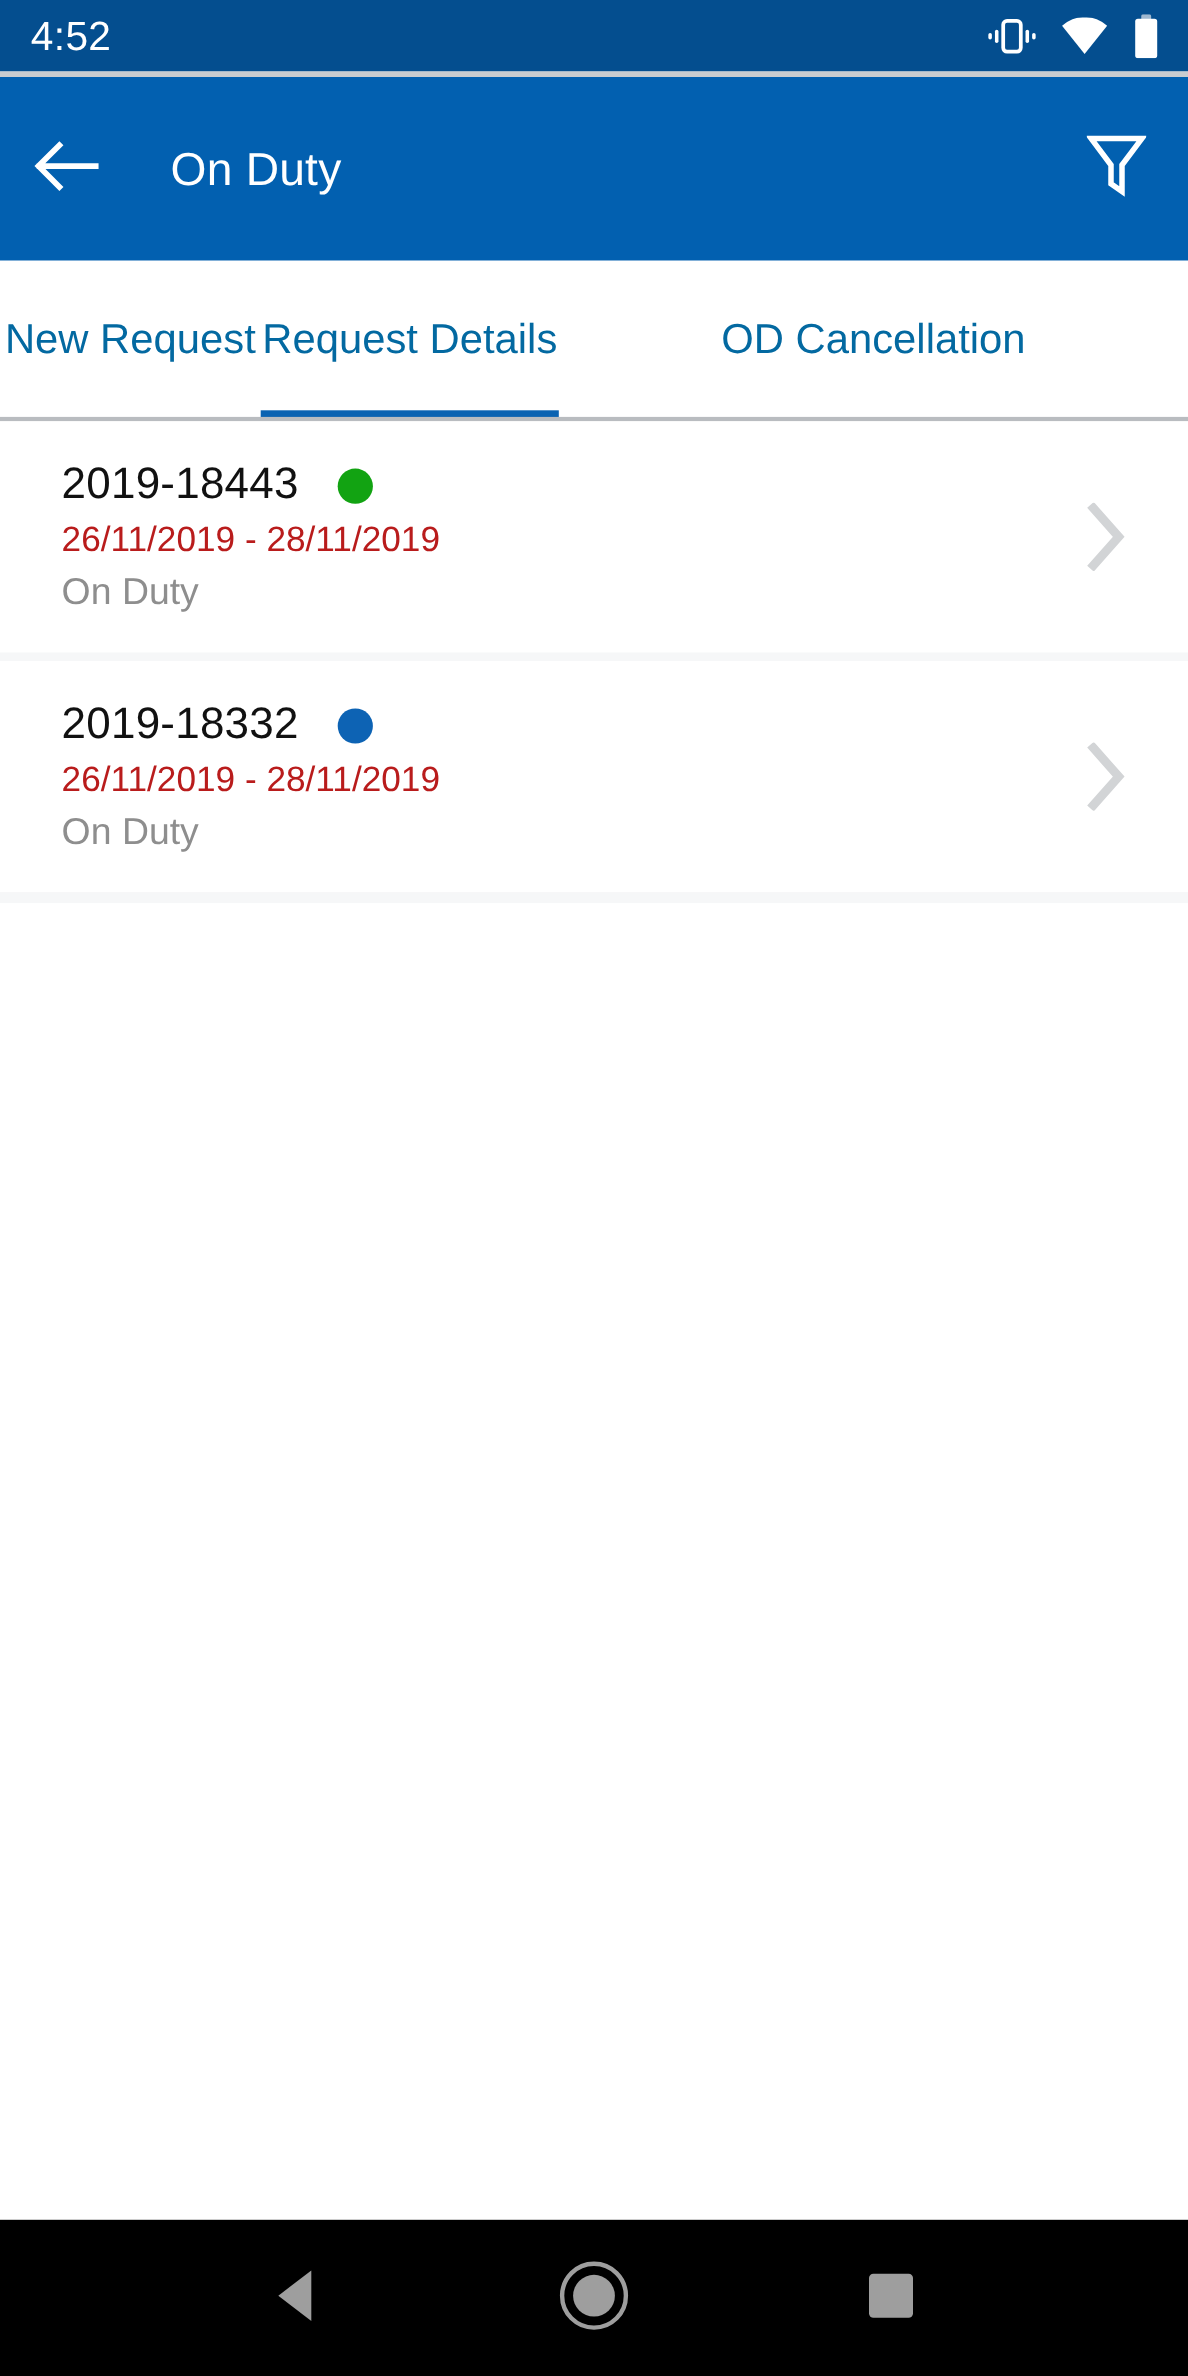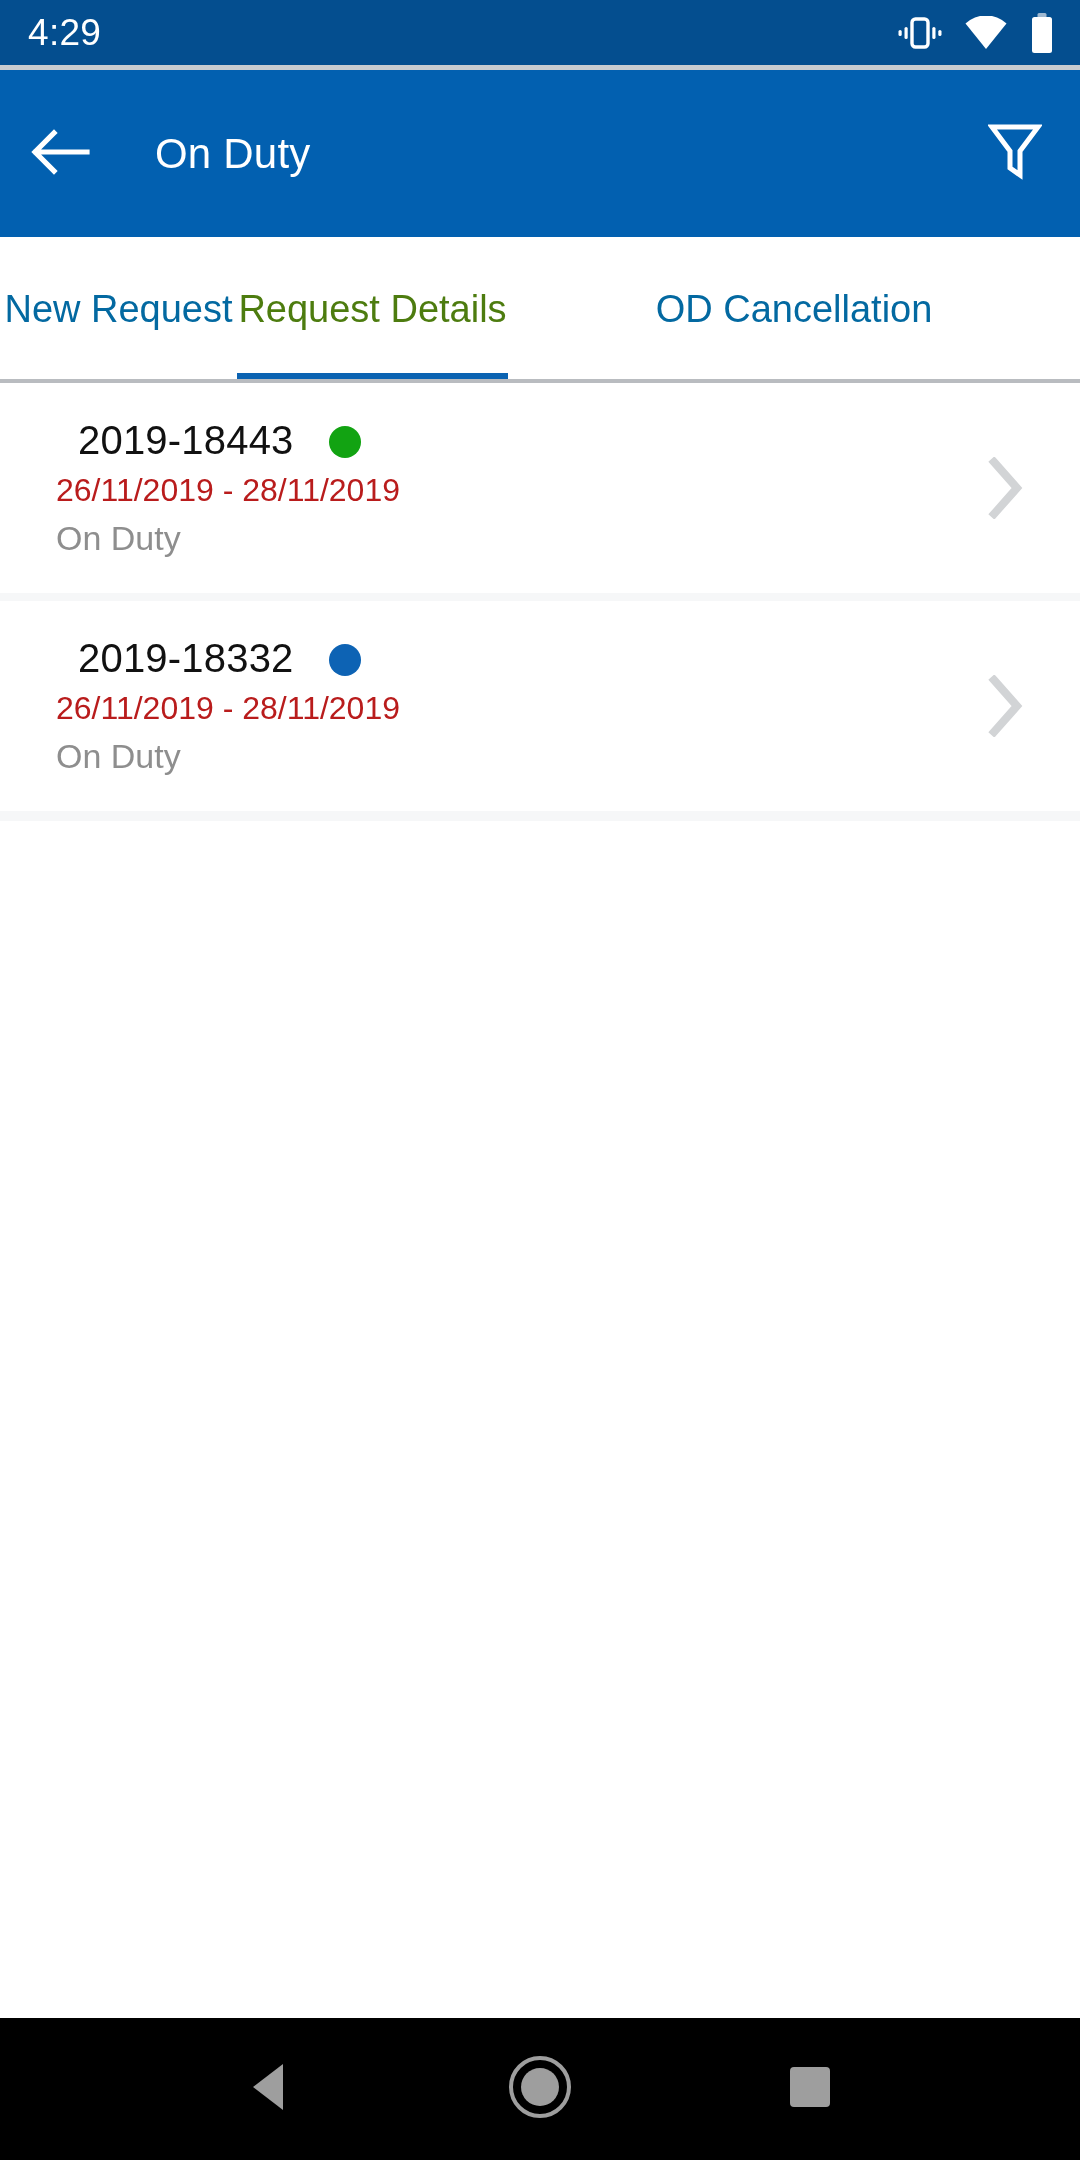--- a/index.html
+++ b/index.html
@@ -56,41 +56,41 @@
     background:#ffffff;
     display:flex; align-items:flex-start;
   }
   .tab {
     height:144px; position:relative;
     display:flex; align-items:center; justify-content:center;
     font-size:38px; color:#0369a1; white-space:nowrap;
     padding:0 28px;
   }
   .tab.t0 { width:237px; }
-  .tab.t1 { width:271px; color:#4d7c0f; }
+  .tab.t1 { width:271px; color:#0369a1; }
   .tab.t2 { width:572px;text-align:center; }
   .tab-indicator {
     position:absolute; left:0; bottom:0; width:100%; height:8px;
     background:#0B63B2;
   }
   .tabbar-divider {
     position:absolute; top:379px; left:0; width:1080px; height:4px;
     background:#b9bcc0;
   }
 
   
   .list { position:absolute; top:383px; left:0; width:1080px; }
   .row {
     position:relative; width:1080px; height:210px;
     background:#ffffff;
     display:flex; align-items:center;
     padding:0 56px;
   }
   .row-body { flex:1 1 auto; }
-  .row-line1 { display:flex; align-items:center;margin-left:22px; }
+  .row-line1 { display:flex; align-items:center; }
   .row-id {
     font-size:40px; color:#111111; line-height:1.05; letter-spacing:0.2px;
   }
   .status-dot {
     width:32px; height:32px; border-radius:50%;
     margin-left:35px; margin-top:3px; flex:0 0 auto;
   }
   .row-dates {
     font-size:32px; color:#b91c1c; margin-top:12px; line-height:1.12;
   }
@@ -116,21 +116,21 @@
     display:flex; align-items:center; justify-content:center;
   }
   .nav-gap { width:70px; }
 </style>
 </head>
 <body>
 
 <div class="phone">
 
   <div class="statusbar">
-    <div class="clock">4:29</div>
+    <div class="clock">4:52</div>
     <div class="status-icons">
       <span>
         <svg width="44" height="40" viewBox="0 0 44 40">
           <rect x="14" y="6" width="16" height="28" rx="3.5" fill="none" stroke="#ffffff" stroke-width="3.4"></rect>
           <rect x="6.5" y="14" width="3.2" height="12" rx="1.6" fill="#ffffff"></rect>
           <rect x="0.5" y="17" width="3.2" height="6" rx="1.6" fill="#ffffff"></rect>
           <rect x="34.3" y="14" width="3.2" height="12" rx="1.6" fill="#ffffff"></rect>
           <rect x="40.3" y="17" width="3.2" height="6" rx="1.6" fill="#ffffff"></rect>
         </svg>
       </span>

